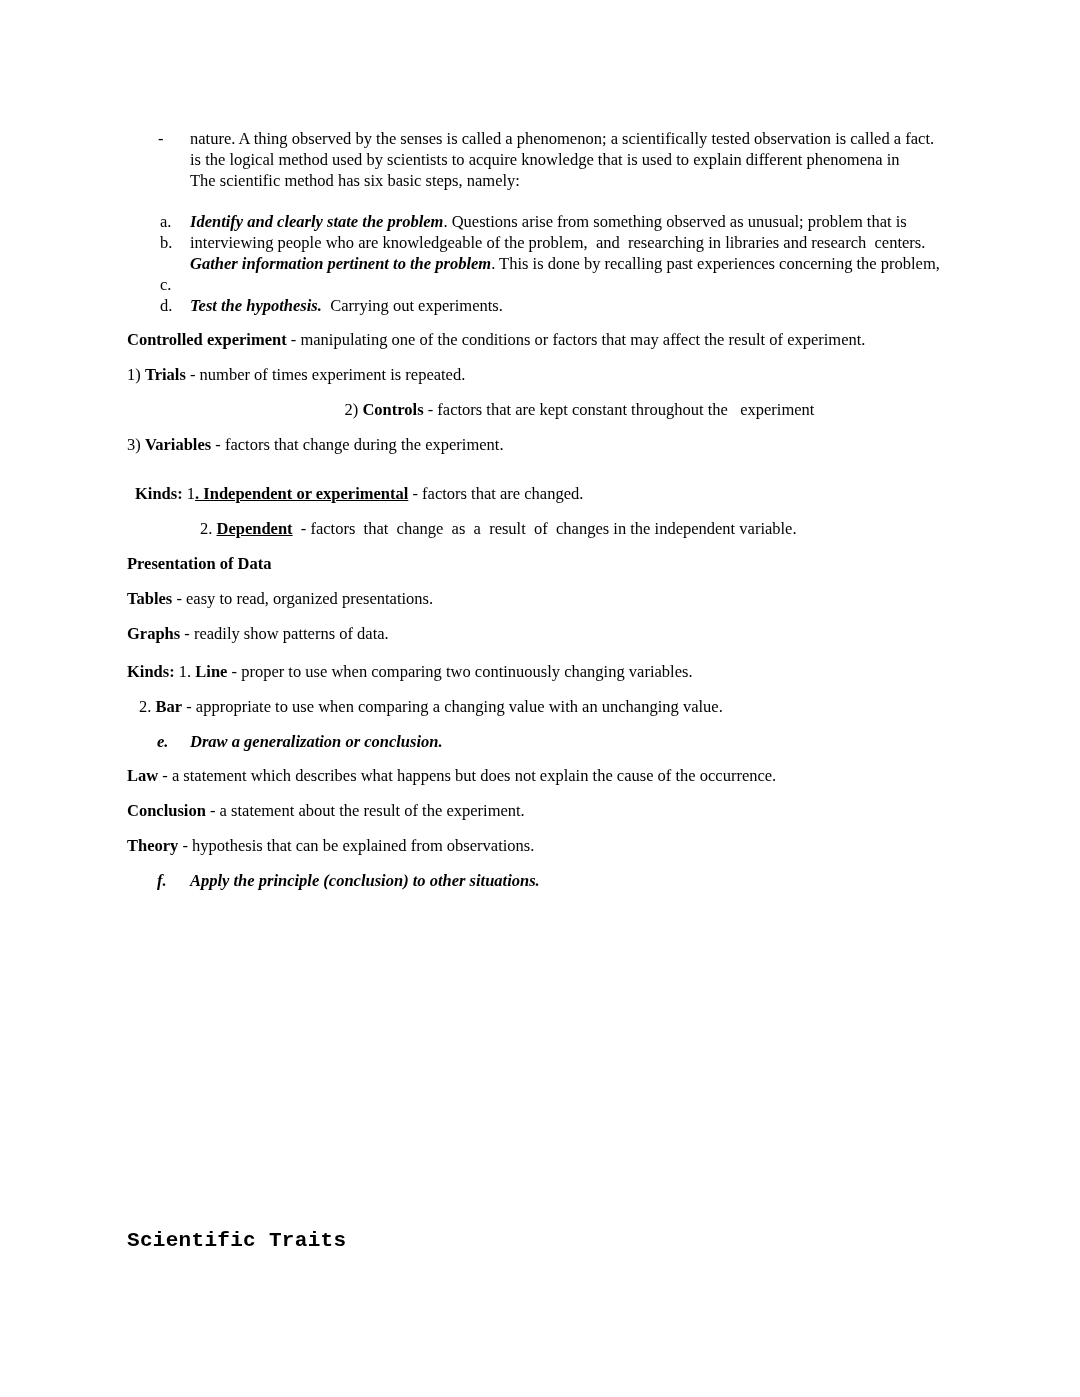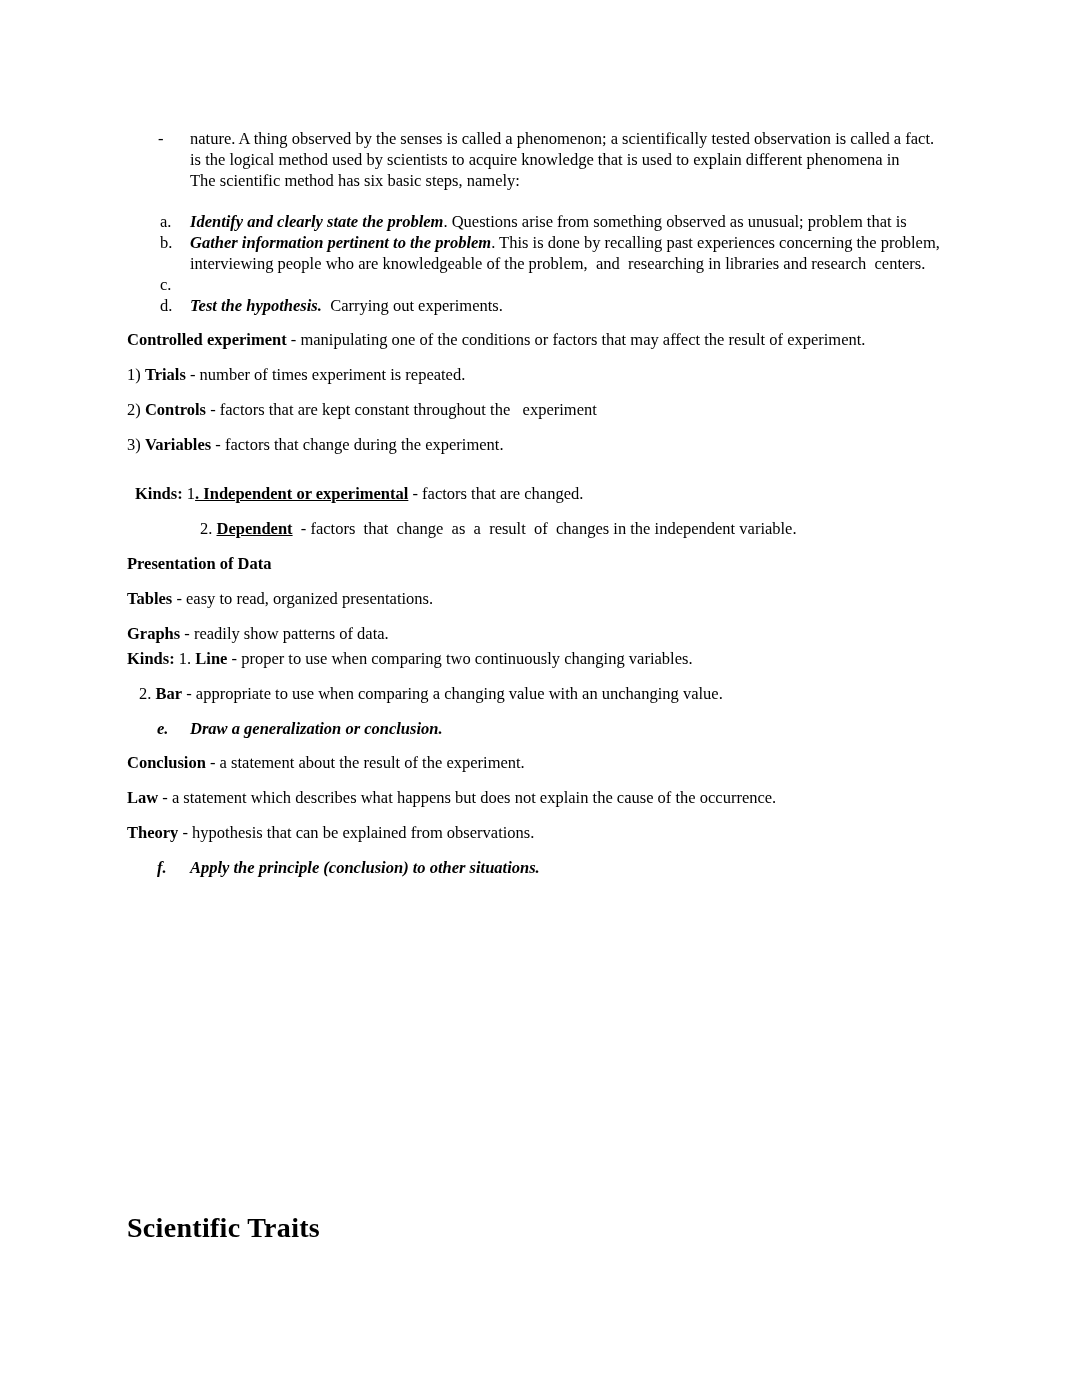--- a/index.html
+++ b/index.html
@@ -21,23 +21,23 @@
   }
   .para{line-height:21px;margin:0 0 14px 0;}
   .hang{display:flex;}
   .marker{flex:0 0 auto;white-space:pre;}
   .lines{flex:0 0 auto;min-width:0;}
   .line{white-space:pre;line-height:21px;}
   .b{font-weight:bold;}
   .i{font-style:italic;}
   .u{text-decoration:underline;}
   .doc-heading{
-    font-family:Liberation Serif, serif;
+    font-family:Liberation Mono, monospace;
     font-weight:bold;
-    font-size:28px;
+    font-size:21px;
     line-height:27px;
     margin-top:336px;
     letter-spacing:0.3px;
   }
 </style>
 </head>
 <body>
 
 <div class="page">
   <div class="content">
@@ -52,77 +52,77 @@
       </div>
       <div class="para hang" style="margin-left: 33px; margin-bottom: 0px;">
         <span class="marker" style="width: 30px;">a.</span>
         <span class="lines">
           <div class="line"><span class="b i">Identify and clearly state the problem</span><span>. Questions arise from something observed as unusual; problem that is</span></div>
         </span>
       </div>
       <div class="para hang" style="margin-left: 33px; margin-bottom: 0px;">
         <span class="marker" style="width: 30px;">b.</span>
         <span class="lines">
+          <div class="line"><span>interviewing people who are knowledgeable of the problem,  and  researching in libraries and research  centers.</span></div>
           <div class="line"><span class="b i">Gather information pertinent to the problem</span><span>. This is done by recalling past experiences concerning the problem,</span></div>
-          <div class="line"><span>interviewing people who are knowledgeable of the problem,  and  researching in libraries and research  centers.</span></div>
         </span>
       </div>
       <div class="para hang" style="margin-left: 33px; margin-bottom: 0px;">
         <span class="marker" style="width: 30px;">c.</span>
       </div>
       <div class="para hang" style="margin-left: 33px; margin-bottom: 13px;">
         <span class="marker" style="width: 30px;">d.</span>
         <span class="lines">
           <div class="line"><span class="b i">Test the hypothesis.</span><span>  Carrying out experiments.</span></div>
         </span>
       </div>
       <div class="para" style="margin-left: 0px; margin-bottom: 14px;">
         <div class="line"><span class="b">Controlled experiment</span><span> - manipulating one of the conditions or factors that may affect the result of experiment.</span></div>
       </div>
       <div class="para" style="margin-left: 0px; margin-bottom: 14px;">
         <div class="line"><span>1) </span><span class="b">Trials</span><span> - number of times experiment is repeated.</span></div>
       </div>
-      <div class="para" style="margin-left: 0px; margin-bottom: 14px;">
+      <div class="para" style="margin-left: 0px; margin-bottom: 14px; text-align: center;">
         <div class="line"><span>2) </span><span class="b">Controls</span><span> - factors that are kept constant throughout the   experiment</span></div>
       </div>
       <div class="para" style="margin-left: 0px; margin-bottom: 28px; font-family: Liberation Serif, serif;">
         <div class="line"><span>3) </span><span class="b">Variables</span><span> - factors that change during the experiment.</span></div>
       </div>
       <div class="para" style="margin-left: 8px; margin-bottom: 14px;">
         <div class="line"><span class="b">Kinds:</span><span> 1</span><span class="b u">. Independent or experimental</span><span> - factors that are changed.</span></div>
       </div>
       <div class="para" style="margin-left: 73px; margin-bottom: 14px;">
         <div class="line"><span>2. </span><span class="b u">Dependent</span><span>  - factors  that  change  as  a  result  of  changes in the independent variable.</span></div>
       </div>
       <div class="para" style="margin-left: 0px; margin-bottom: 14px;">
         <div class="line"><span class="b">Presentation of Data</span></div>
       </div>
       <div class="para" style="margin-left: 0px; margin-bottom: 14px;">
         <div class="line"><span class="b">Tables</span><span> - easy to read, organized presentations.</span></div>
       </div>
-      <div class="para" style="margin-left: 0px; margin-bottom: 4px;">
+      <div class="para" style="margin-left: 0px; margin-bottom: 17px;">
         <div class="line"><span class="b">Graphs</span><span> - readily show patterns of data.</span></div>
       </div>
       <div class="para" style="margin-left: 0px; margin-bottom: 14px;">
         <div class="line"><span class="b">Kinds:</span><span> 1. </span><span class="b">Line</span><span> - proper to use when comparing two continuously changing variables.</span></div>
       </div>
       <div class="para" style="margin-left: 12px; margin-bottom: 14px;">
         <div class="line"><span>2. </span><span class="b">Bar</span><span> - appropriate to use when comparing a changing value with an unchanging value.</span></div>
       </div>
       <div class="para hang" style="margin-left: 30px; margin-bottom: 13px;">
         <span class="marker b i" style="width: 33px;">e.</span>
         <span class="lines">
           <div class="line"><span class="b i">Draw a generalization or conclusion.</span></div>
         </span>
       </div>
       <div class="para" style="margin-left: 0px; margin-bottom: 14px;">
-        <div class="line"><span class="b">Conclusion</span><span> - a statement about the result of the experiment.</span></div>
+        <div class="line"><span class="b">Law</span><span> - a statement which describes what happens but does not explain the cause of the occurrence.</span></div>
       </div>
       <div class="para" style="margin-left: 0px; margin-bottom: 14px;">
-        <div class="line"><span class="b">Law</span><span> - a statement which describes what happens but does not explain the cause of the occurrence.</span></div>
+        <div class="line"><span class="b">Conclusion</span><span> - a statement about the result of the experiment.</span></div>
       </div>
       <div class="para" style="margin-left: 0px; margin-bottom: 14px;">
         <div class="line"><span class="b">Theory</span><span> - hypothesis that can be explained from observations.</span></div>
       </div>
       <div class="para hang" style="margin-left: 30px; margin-bottom: 0px;">
         <span class="marker b i" style="width: 33px;">f.</span>
         <span class="lines">
           <div class="line"><span class="b i">Apply the principle (conclusion) to other situations.</span></div>
         </span>
       </div>

